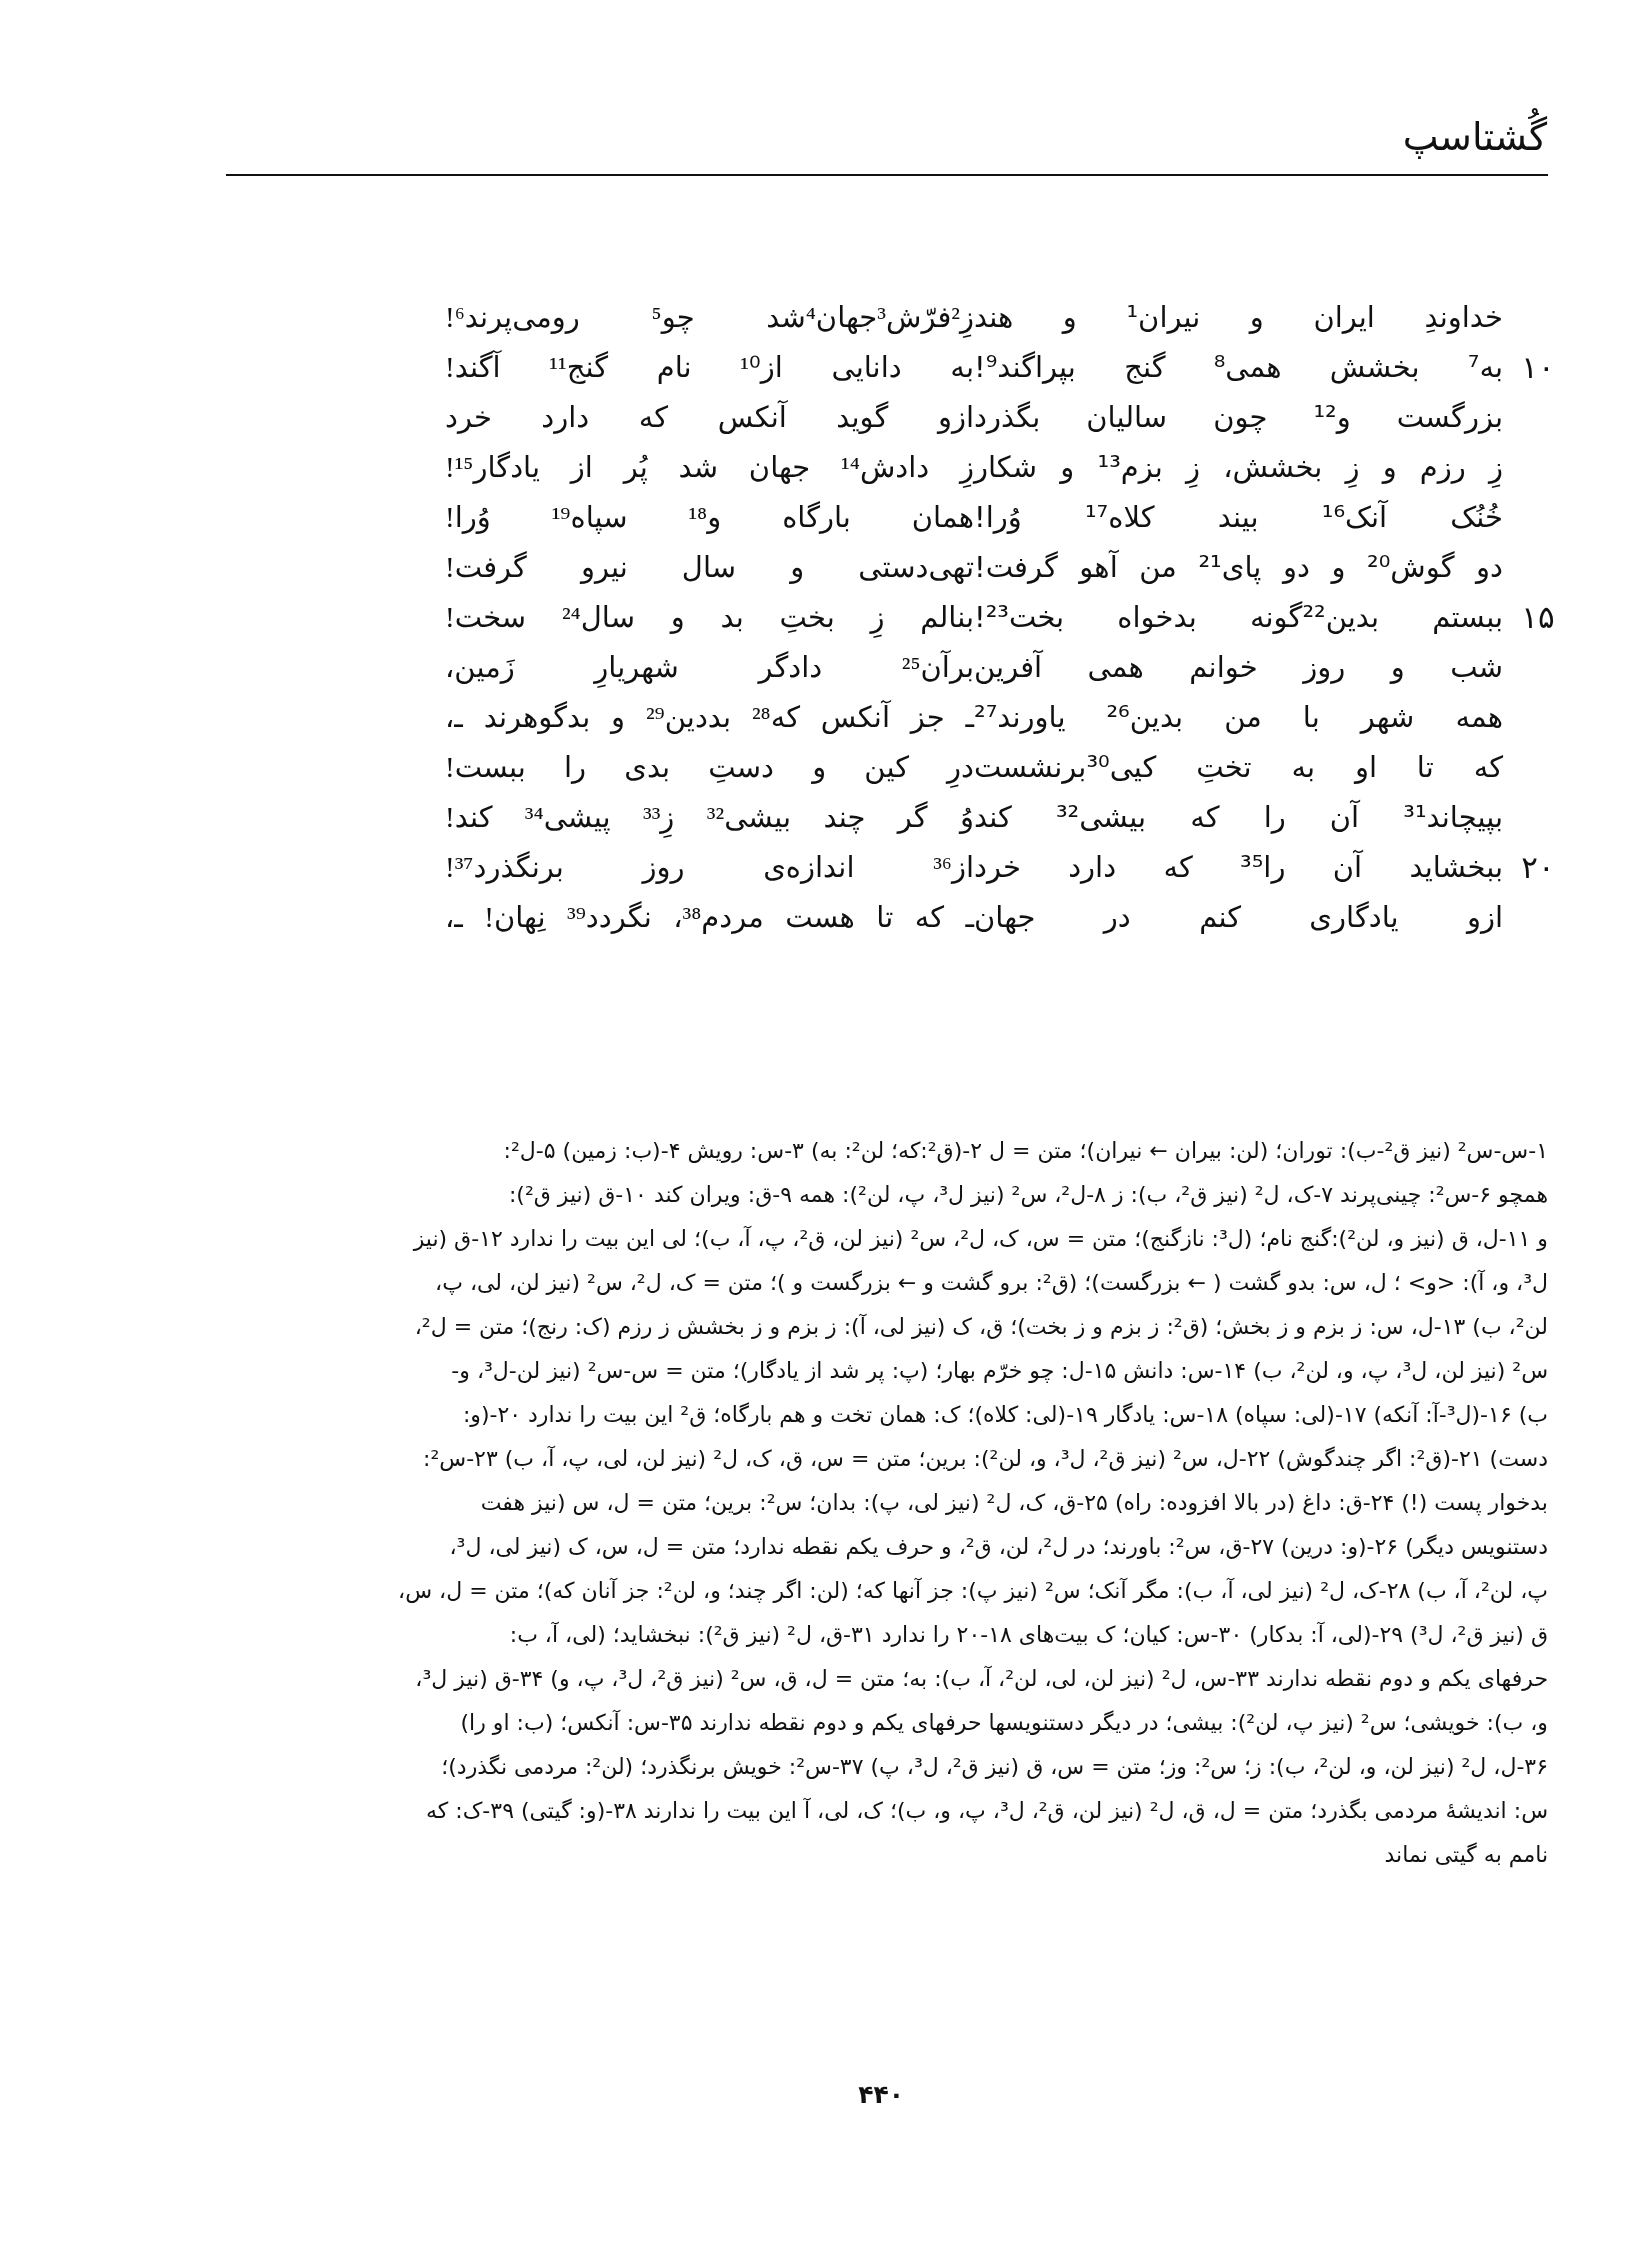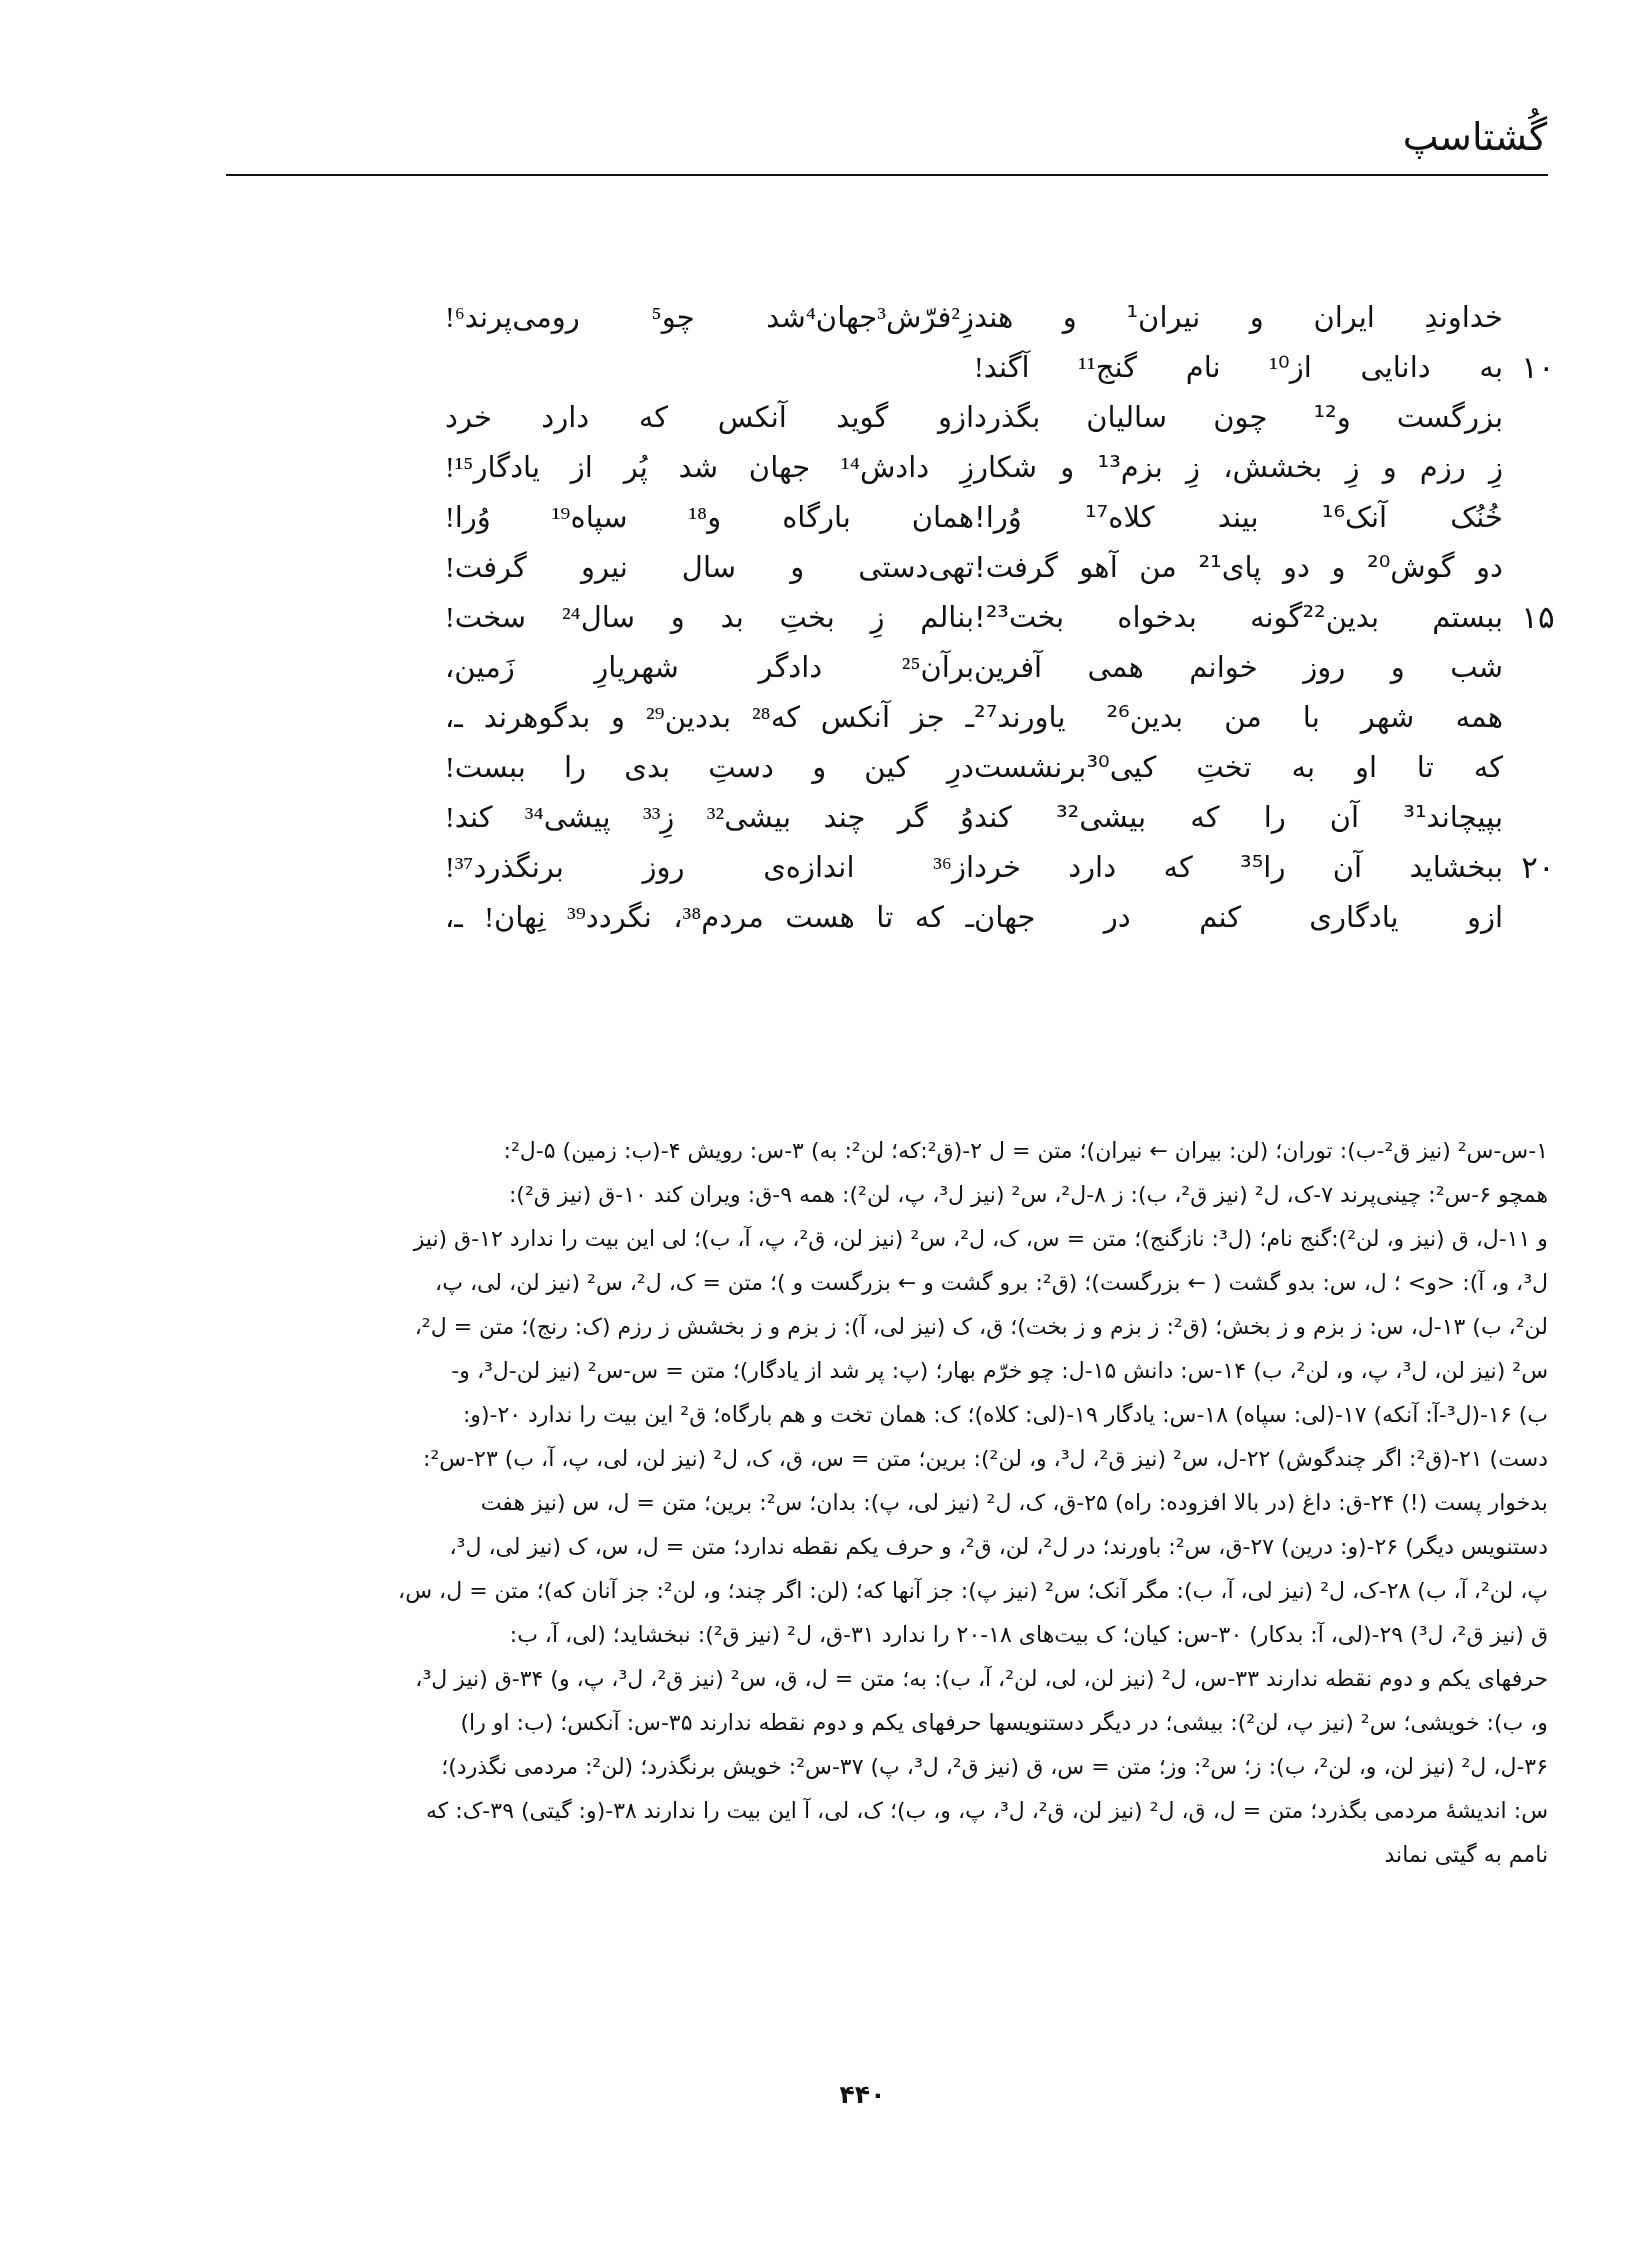--- a/index.html
+++ b/index.html
@@ -31,38 +31,39 @@
     white-space: nowrap; line-height: 50px;
   }
   .hemistich.first { margin-left: 116px; font-family: Liberation Serif, serif; }
   .hemistich.second { }
   .footnotes {
     position: absolute; top: 1127px; left: 223px; width: 1329px;
     font-size: 22px; line-height: 40px; text-align: justify;
   }
   .footnotes p { margin: 4px; }
   .page-number {
-    position: absolute; top: 2080px; left: 821px; width: 83px; text-align: center;
+    position: absolute; top: 2080px; left: 821px; width: 83px; text-align: right;
     font-size: 25px; font-weight: bold;
   }
 </style>
 </head>
 <body>
 
 <div class="header-title">گُشتاسپ</div>
 <div class="header-rule"></div>
 
 <div class="poem">
   <div class="poem-row">
     <span class="verse-num"></span>
     <span class="hemistich second">خداوندِ ایران و نیران¹ و هند</span>
     <span class="hemistich first">زِ²فرّش³جهان⁴شد چو⁵ رومی‌پرند⁶!</span>
   </div>
   <div class="poem-row">
     <span class="verse-num">۱۰</span>
+    <span class="hemistich second">به⁷ بخشش همی⁸ گنج بپراگند⁹!</span>
     <span class="hemistich first">به دانایی از¹⁰ نام گنج¹¹ آگند!</span>
   </div>
   <div class="poem-row">
     <span class="verse-num"></span>
     <span class="hemistich second">بزرگست و¹² چون سالیان بگذرد</span>
     <span class="hemistich first">ازو گوید آنکس که دارد خرد</span>
   </div>
   <div class="poem-row">
     <span class="verse-num"></span>
     <span class="hemistich second">زِ رزم و زِ بخشش، زِ بزم¹³ و شکار</span>

